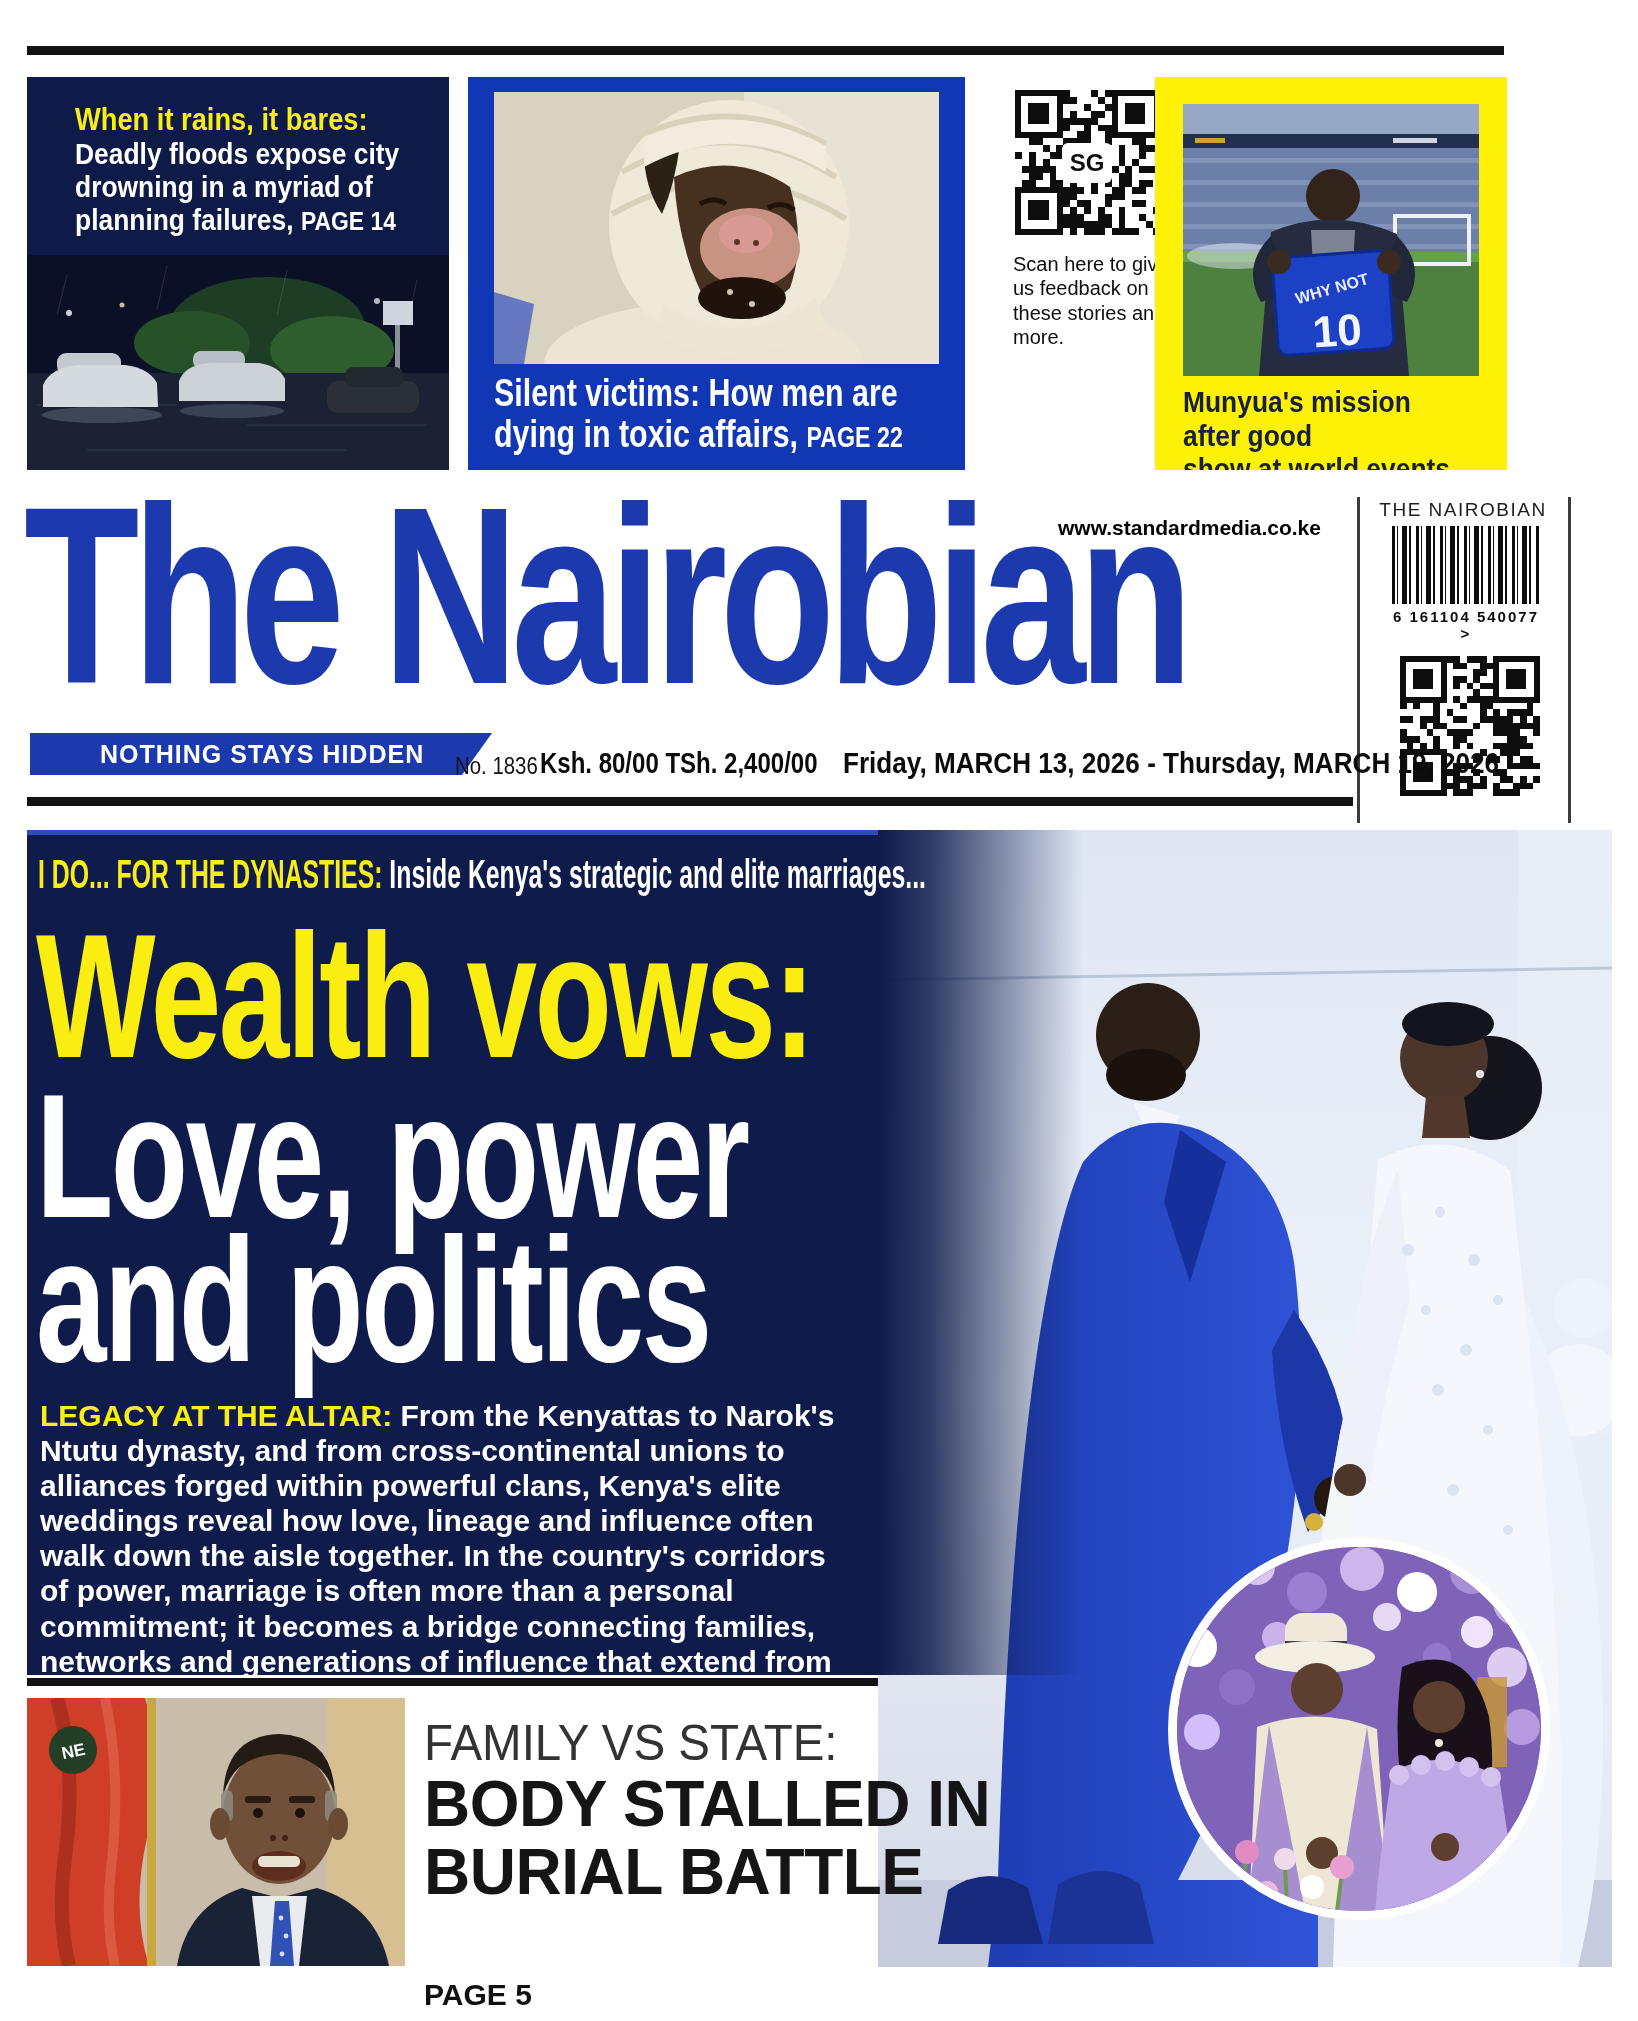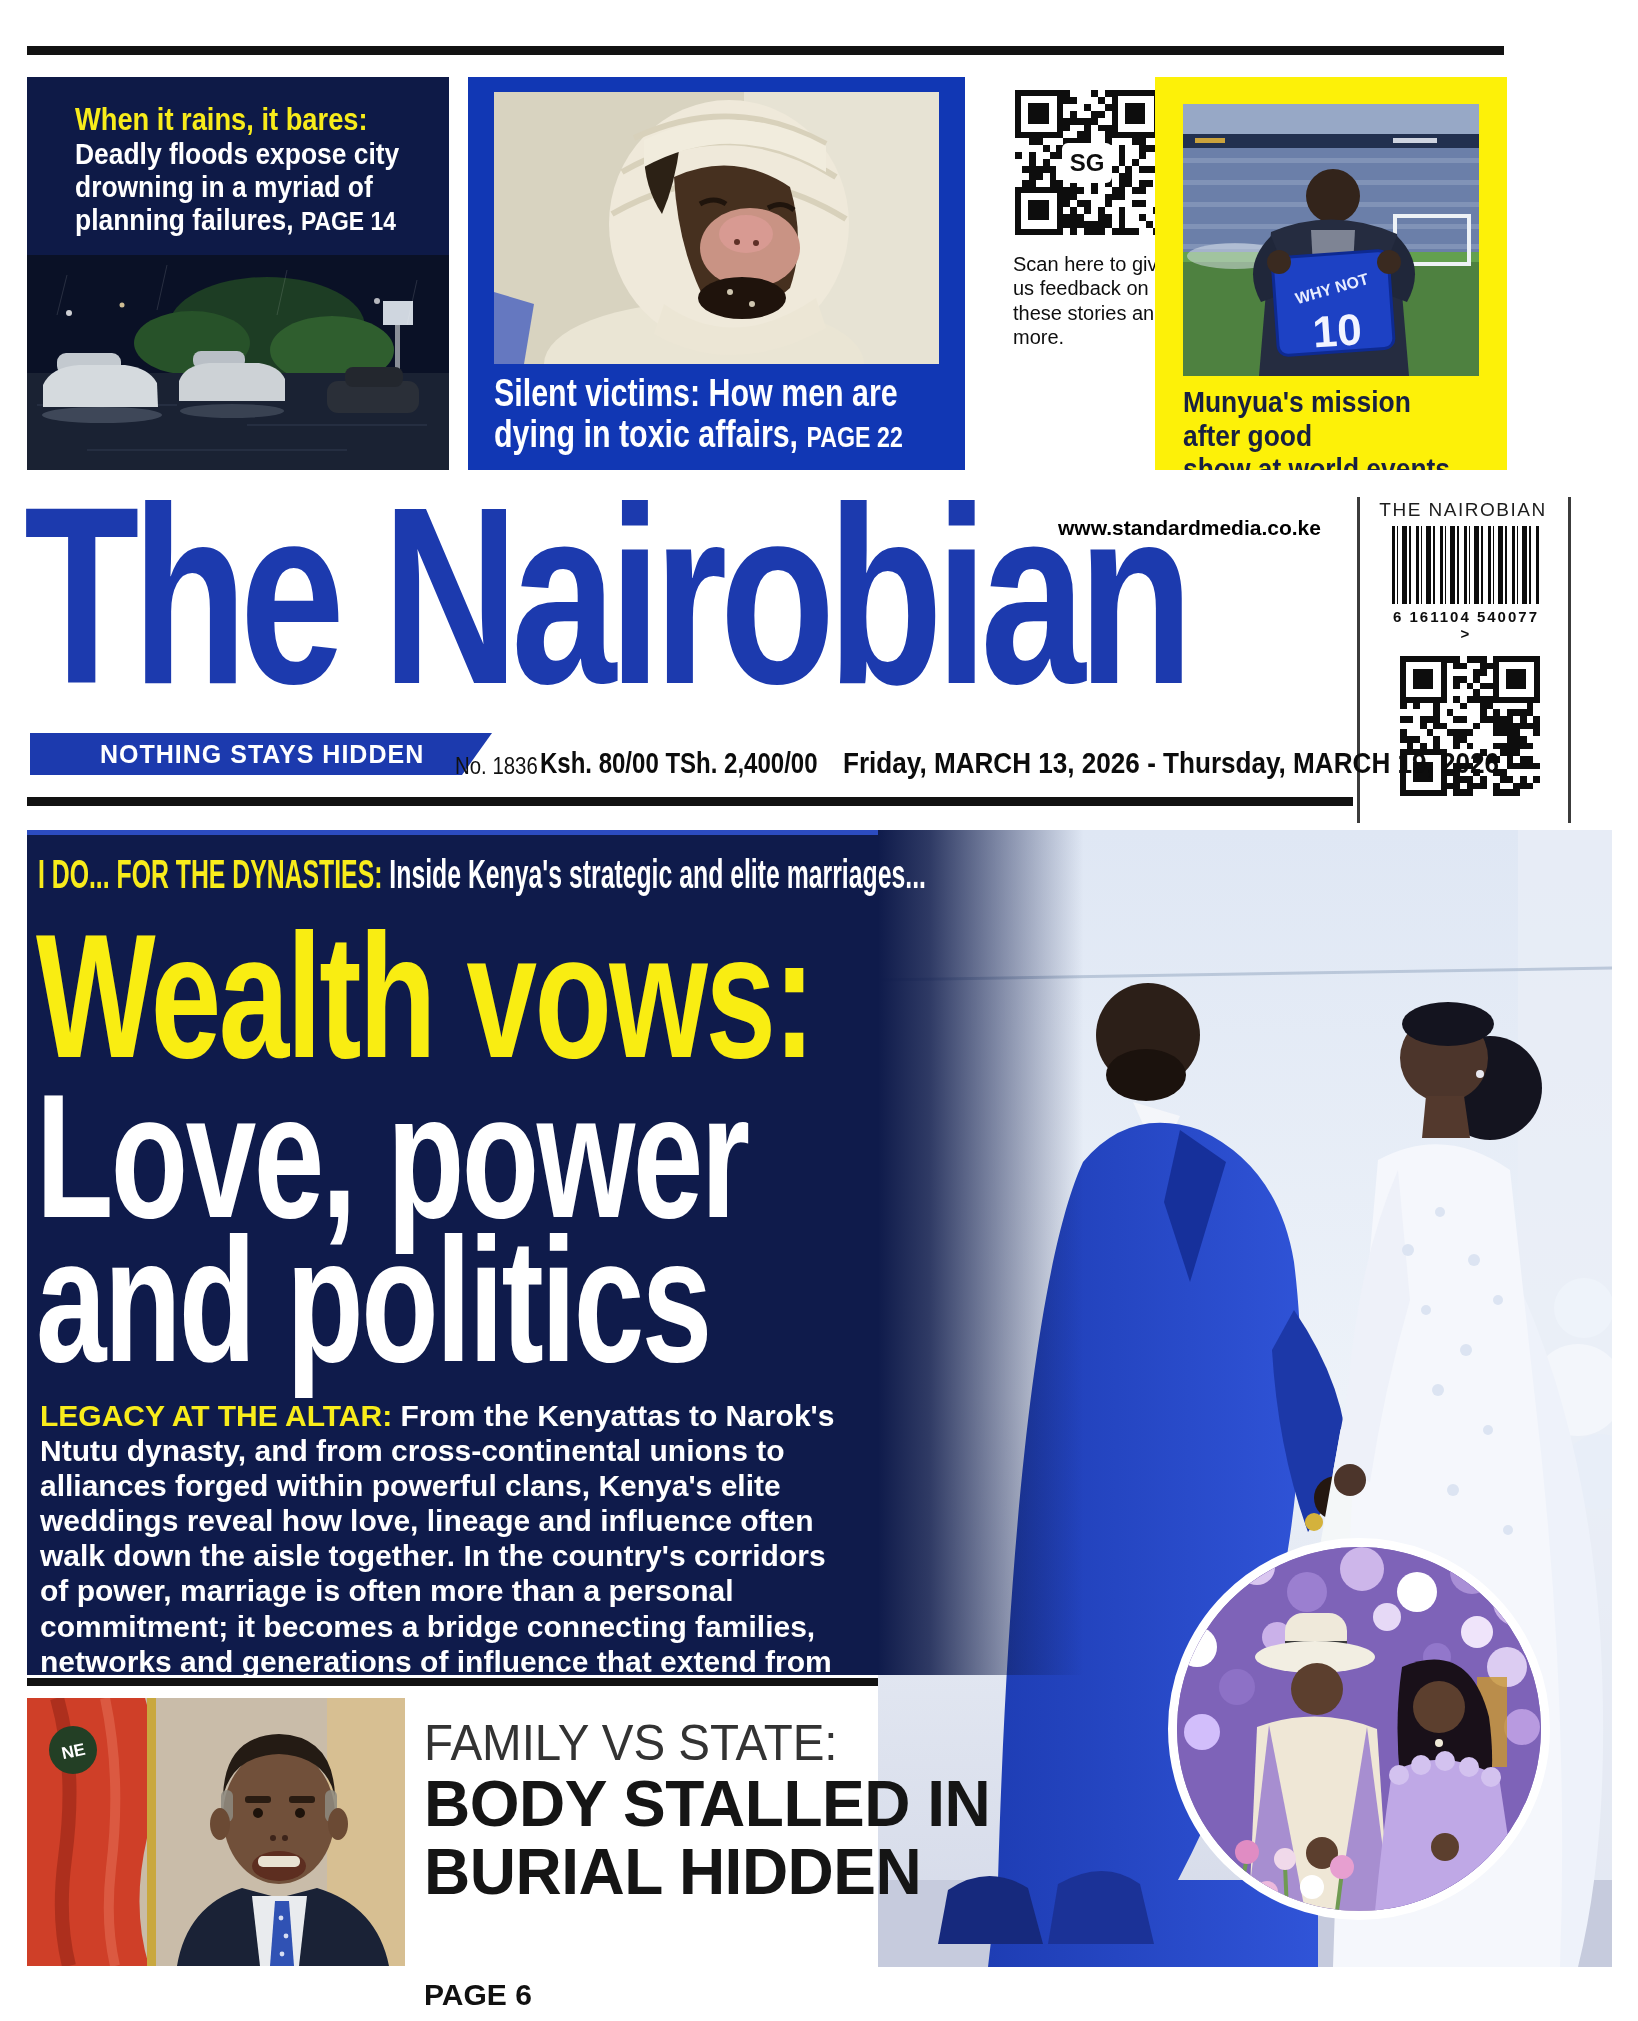--- a/index.html
+++ b/index.html
@@ -709,17 +709,17 @@
       <g fill="#d7def2">
           <circle cx="254" cy="220" r="2.4"></circle>
           <circle cx="259" cy="238" r="2.4"></circle>
           <circle cx="255" cy="256" r="2.4"></circle>
         </g>
     </svg>
   </div>
   <div class="abs bottom-kicker sx95">FAMILY VS STATE:</div>
   <div class="abs bottom-headline">
     <div>BODY STALLED IN</div>
-    <div>BURIAL HIDDEN</div>
-  </div>
-  <div class="abs bottom-pageref">PAGE 6</div>
+    <div>BURIAL BATTLE</div>
+  </div>
+  <div class="abs bottom-pageref">PAGE 5</div>
 
 </div>
 
 </body></html>

